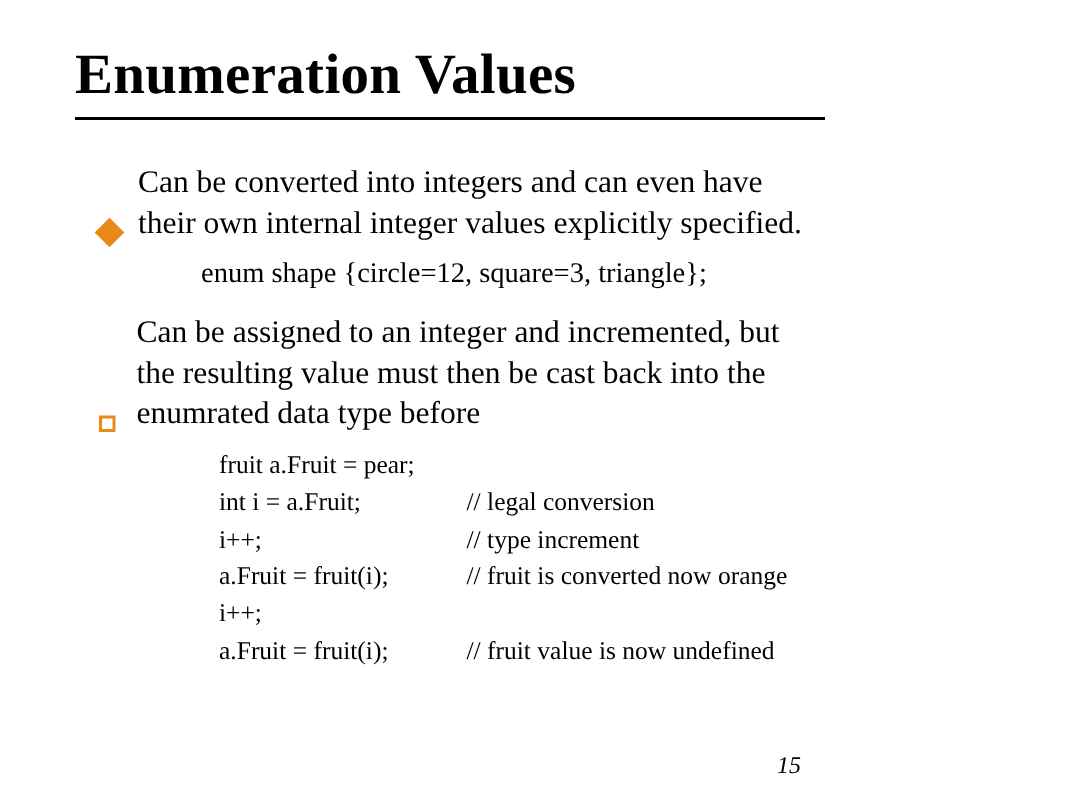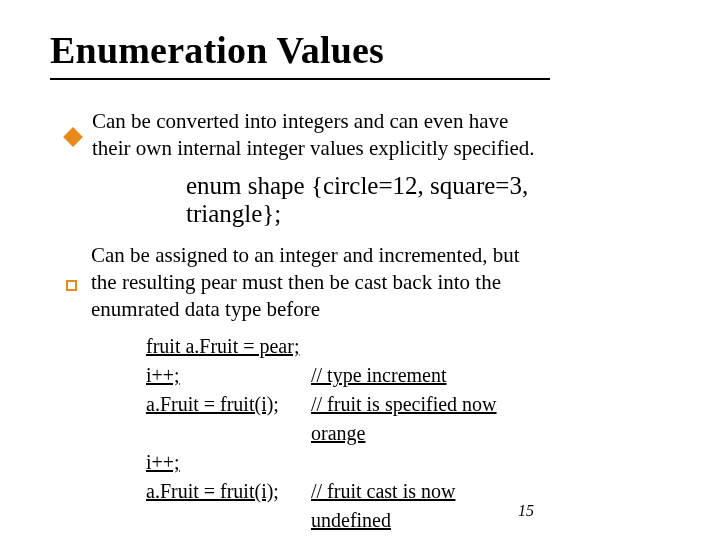--- a/index.html
+++ b/index.html
@@ -1,33 +1,33 @@
 <!DOCTYPE html>
 <html><head>
 <meta charset="utf-8">
 <style>
   * { box-sizing: border-box; margin: 0; padding: 0; }
   html, body { width: 720px; height: 540px; font-family: "Times New Roman", Times, serif; background: #fff; overflow: hidden; }
   .slide { position: relative; width: 582px; height: 540px; padding: 28px 32px 20px 50px; }
   .title { font-size: 38px; font-weight: bold; color: #000; margin-bottom: 6px; padding-left: 0; letter-spacing: 0.2px;}
   .rule { height: 2px; background: #000; width: 100%; margin-bottom: 28px; }
   .body { padding-left: 16px; padding-right: 10px; }
-  .point { display: flex; align-items: center; margin-bottom: 10px; }
+  .point { display: flex; align-items: flex-end; margin-bottom: 10px; }
   .diamond {
     width: 14px; height: 14px; flex: 0 0 14px; margin-top: 5px; margin-right: 12px;
     background: #e78a1a; transform: rotate(45deg);
   }
   .square {
     width: 11px; height: 11px; flex: 0 0 11px; margin-top: 7px; margin-right: 14px;
     background: #fff; border: 2px solid #e78a1a;
   }
   .ptext { font-size: 21px; line-height: 1.28; color: #000; }
-  .code1 { font-size: 25px; margin-left: 120px; margin-top: 6px; margin-bottom: 14px; color:#000; }
+  .code1 { font-size: 19px; margin-left: 68px; margin-top: 6px; margin-bottom: 14px; color:#000; }
   .codeblock { margin-left: 80px; margin-top: 10px; }
-  .codeline { display: flex; font-size: 20px; line-height: 1.45; color:#000;text-decoration:underline; }
+  .codeline { display: flex; font-size: 17px; line-height: 1.45; color:#000; }
   .col-a { min-width: 165px; }
   .pagenum { position: absolute; right: 48px; bottom: 20px; font-size: 16px; font-style: italic; color: #000; }
 </style>
 </head>
 <body>
 
 <div class="slide">
 
   <div class="title">Enumeration Values</div>
   <div class="rule"></div>
@@ -36,45 +36,47 @@
 
     <div class="point">
       <div class="diamond"></div>
       <div class="ptext">Can be converted into integers and can even have their own internal integer values explicitly specified.</div>
     </div>
 
     <div class="code1">enum shape {circle=12, square=3, triangle};</div>
 
     <div class="point">
       <div class="square"></div>
-      <div class="ptext">Can be assigned to an integer and incremented, but the resulting pear must then be cast back into the enumrated data type before</div>
+      <div class="ptext">Can be assigned to an integer and incremented, but the resulting value must then be cast back into the enumrated data type before</div>
     </div>
 
     <div class="codeblock">
       <div class="codeline">
         <span class="col-a">fruit a.Fruit = pear;</span>
         <span></span>
       </div>
       <div class="codeline">
+        <span class="col-a">int i = a.Fruit;</span>
+        <span>// legal conversion</span>
       </div>
       <div class="codeline">
         <span class="col-a">i++;</span>
         <span>// type increment</span>
       </div>
       <div class="codeline">
         <span class="col-a">a.Fruit = fruit(i);</span>
-        <span>// fruit is specified now orange</span>
+        <span>// fruit is converted now orange</span>
       </div>
       <div class="codeline">
         <span class="col-a">i++;</span>
         <span></span>
       </div>
       <div class="codeline">
         <span class="col-a">a.Fruit = fruit(i);</span>
-        <span>// fruit cast is now undefined</span>
+        <span>// fruit value is now undefined</span>
       </div>
     </div>
 
   </div>
 
   <div class="pagenum">15</div>
 
 </div>
 
 </body></html>

